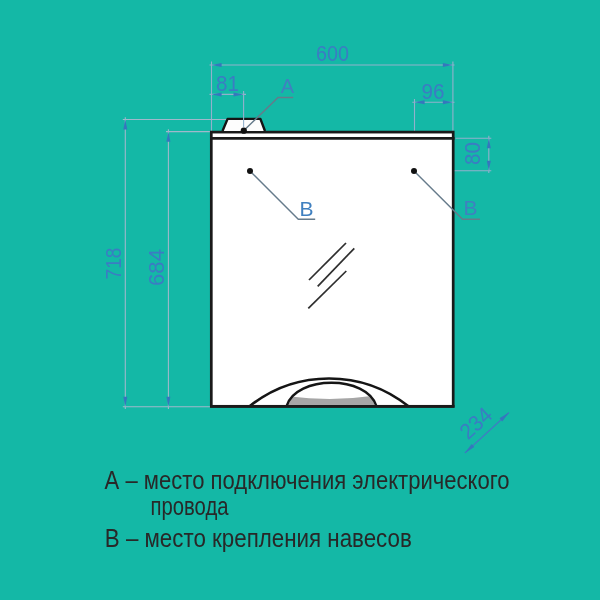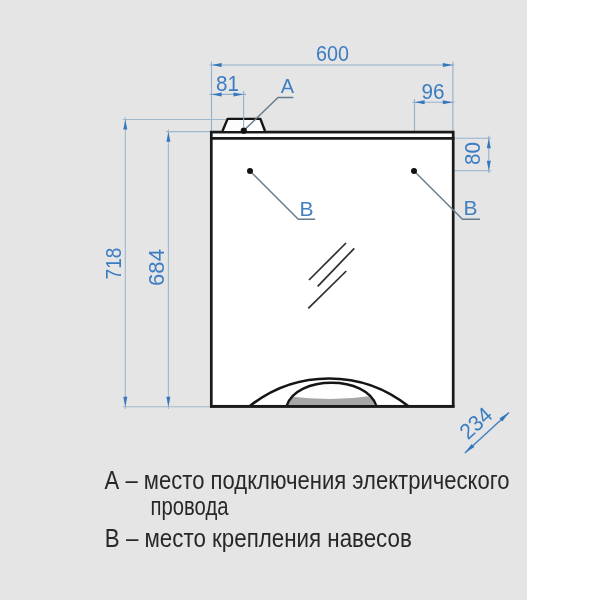--- a/index.html
+++ b/index.html
@@ -1,16 +1,16 @@
 <!DOCTYPE html>
 <html><head>
 <meta charset="utf-8">
 <style>
   html,body{margin:0;padding:0;}
-  .page{position:relative;width:527px;height:600px;background:#e5e5e5;overflow:hidden;
+  .page{position:relative;width:600px;height:600px;background:#14b8a6;overflow:hidden;
         font-family:"Liberation Sans",sans-serif;}
   svg{position:absolute;left:0;top:0;}
   text{font-family:"Liberation Sans",sans-serif;}
 </style>
 </head>
 <body>
 <div class="page">
 <svg width="600" height="600" viewBox="0 0 600 600">
 
   <g stroke="#92b1cc" stroke-width="1.1" fill="none">

